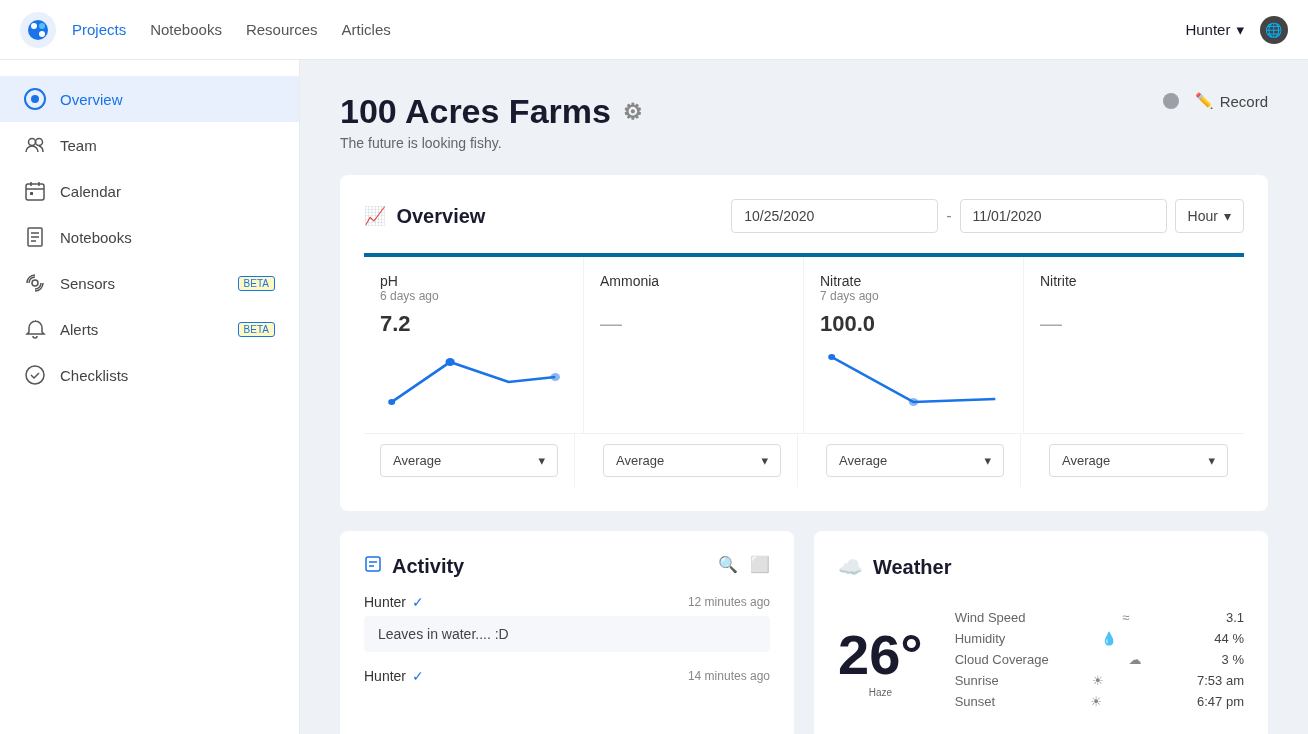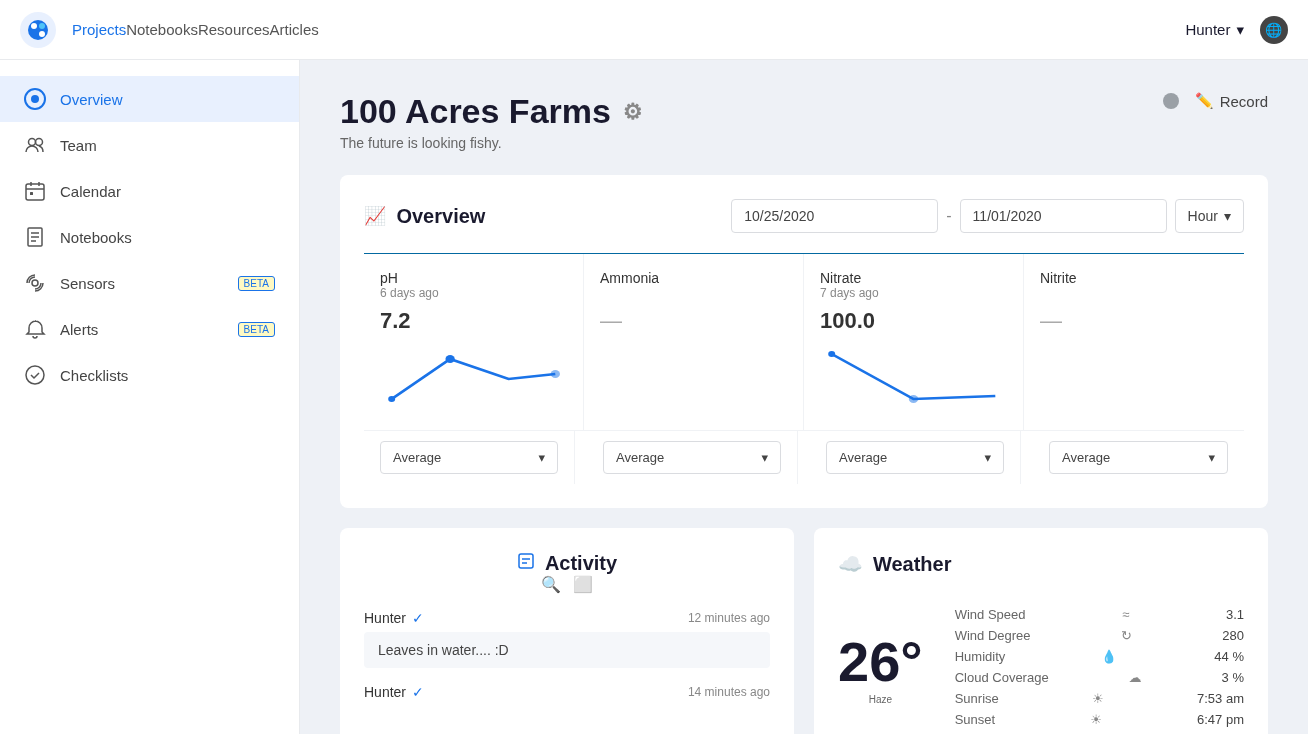--- a/index.html
+++ b/index.html
@@ -9,21 +9,21 @@
     .topnav {
       background: #fff;
       height: 60px;
       display: flex;
       align-items: center;
       padding: 0 20px;
       border-bottom: 1px solid #e8eaed;
       position: fixed; top: 0; left: 0; right: 0; z-index: 100;
     }
     .topnav-logo { width: 36px; height: 36px; margin-right: 16px; }
-    .topnav-links { display: flex; flex: 1; }
+    .topnav-links { display: flex; gap: 24px; flex: 1; }
     .topnav-link { font-size: 15px; color: #555; cursor: pointer; text-decoration: none; }
     .topnav-link.active { color: #1a73e8; font-weight: 500; }
     .topnav-right { display: flex; align-items: center; gap: 16px; }
     .topnav-user { display: flex; align-items: center; gap: 6px; font-size: 15px; cursor: pointer; }
     .topnav-globe { width: 28px; height: 28px; border-radius: 50%; background: #444; display: flex; align-items: center; justify-content: center; color: #fff; font-size: 14px; cursor: pointer; }
 
     
     .layout { display: flex; margin-top: 60px; height: calc(100vh - 60px); }
 
     
@@ -104,21 +104,21 @@
       border-radius: 4px;
       padding: 8px 12px;
       font-size: 14px;
       color: #444;
       background: #fff;
       display: flex; align-items: center; gap: 6px;
       cursor: pointer;
     }
 
     
-    .metrics-grid { display: grid; grid-template-columns: repeat(4, 1fr); gap: 0; border-top: 1px solid #0369a1; margin-top: 16px; }
+    .metrics-grid { display: grid; grid-template-columns: repeat(4, 1fr); gap: 0; border-top: 4px solid #0369a1; margin-top: 16px; }
     .metric-col { padding: 16px; border-right: 1px solid #f0f2f5; }
     .metric-col:last-child { border-right: none; }
     .metric-label { font-size: 14px; font-weight: 500; color: #333; }
     .metric-time { font-size: 12px; color: #888; margin-bottom: 8px; }
     .metric-value { font-size: 22px; font-weight: 600; color: #333; }
     .metric-dash { font-size: 22px; color: #aaa; }
     .mini-chart { height: 80px; position: relative; overflow: hidden; }
     .chart-svg { width: 100%; height: 100%; }
     .average-dropdown {
       border: 1px solid #dadce0;
@@ -129,21 +129,21 @@
       background: #fff;
       display: flex; align-items: center; justify-content: space-between;
       cursor: pointer;
       width: 100%;
     }
 
     
     .bottom-grid { display: grid; grid-template-columns: 1fr 1fr; gap: 20px; }
 
     
-    .activity-header { display: flex; align-items: center; justify-content: space-between; margin-bottom: 16px; flex-direction: column; }
+    .activity-header { display: flex; align-items: flex-start; justify-content: space-between; margin-bottom: 16px; }
     .activity-actions { display: flex; gap: 12px; }
     .activity-action { color: #666; cursor: pointer; font-size: 16px; }
     .activity-entry { margin-bottom: 16px; }
     .activity-entry-header { display: flex; align-items: center; justify-content: space-between; margin-bottom: 6px; }
     .activity-user { font-size: 14px; font-weight: 500; color: #333; display: flex; align-items: center; gap: 6px; }
     .activity-check { color: #1a73e8; font-size: 14px; }
     .activity-time { font-size: 12px; color: #888; }
     .activity-msg { background: #f5f7fa; border-radius: 4px; padding: 10px 14px; font-size: 14px; color: #444; }
 
     
@@ -448,25 +448,20 @@
             <div class="weather-temp">26°</div>
             <div class="weather-condition">Haze</div>
           </div>
           <div class="weather-details">
             <div class="weather-row">
               <span class="weather-row-label">Wind Speed</span>
               <span class="weather-row-icon">≈</span>
               <span class="weather-row-val">3.1</span>
             </div>
             <div class="weather-row">
-              <span class="weather-row-label">Wind Degree</span>
-              <span class="weather-row-icon">↻</span>
-              <span class="weather-row-val">280</span>
-            </div>
-            <div class="weather-row">
               <span class="weather-row-label">Humidity</span>
               <span class="weather-row-icon">💧</span>
               <span class="weather-row-val">44 %</span>
             </div>
             <div class="weather-row">
               <span class="weather-row-label">Cloud Coverage</span>
               <span class="weather-row-icon">☁</span>
               <span class="weather-row-val">3 %</span>
             </div>
             <div class="weather-row">

